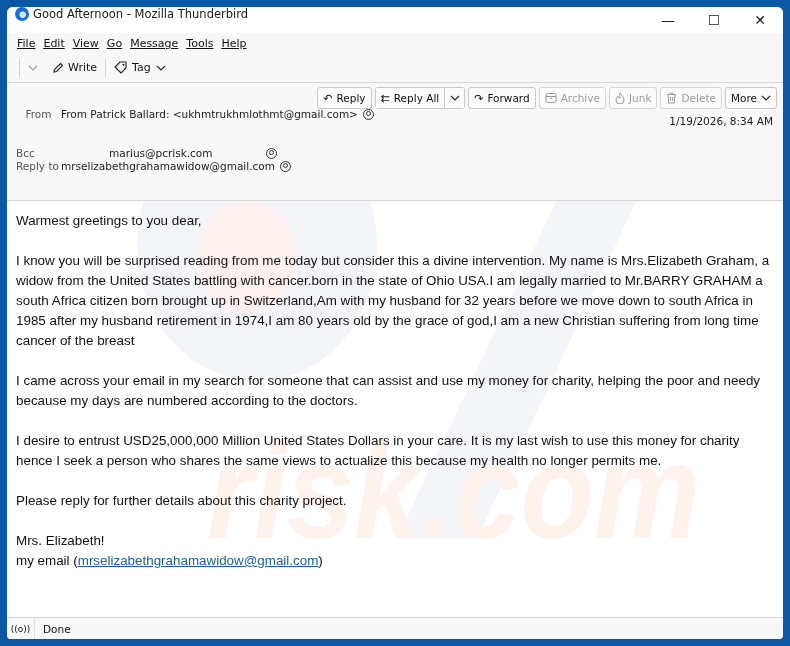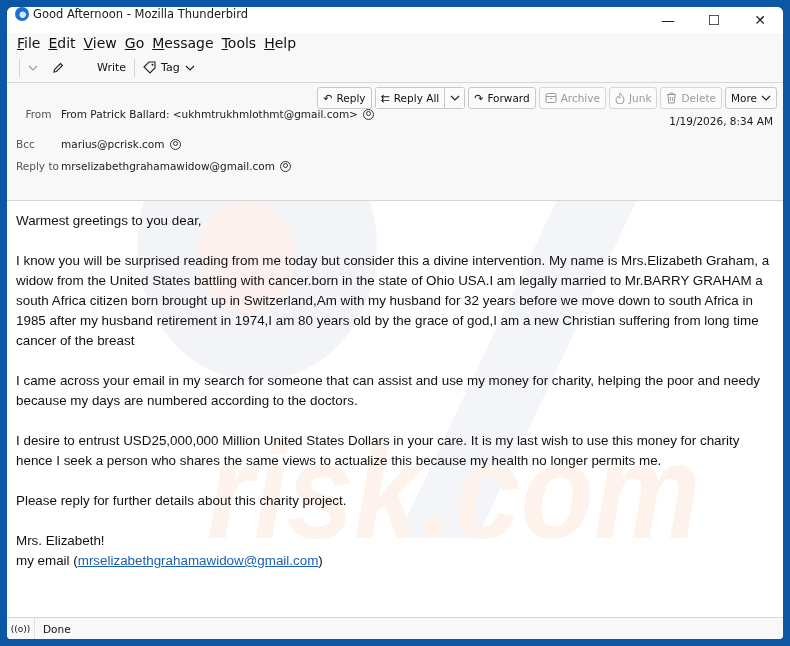--- a/index.html
+++ b/index.html
@@ -25,22 +25,23 @@
     position: relative;
   }
   .title-text { flex: 1; }
   .win-controls { display: flex; height: 26px; }
   .win-btn {
     width: 46px; height: 26px; display: flex; align-items: center; justify-content: center;
     font-size: 14px; color: #222; font-family: "DejaVu Sans", sans-serif;
   }
   .menubar {
     height: 20px; display: flex; align-items: center; background: #f8f8f9;
-    font-family: "DejaVu Sans", sans-serif; font-size: 14px; color: #111; padding-left: 6px;
+    font-family: "DejaVu Sans", sans-serif; font-size: 11px; color: #111; padding-left: 6px;
     flex: 0 0 20px;
+    text-decoration: underline;
   }
   .menu-item { padding: 0 4px; margin-right: 0px; }
   .menu-item .u { text-decoration: underline; }
   .toolbar {
     height: 30px; display: flex; align-items: center; background: #f8f8f9;
     font-family: "DejaVu Sans", sans-serif; font-size: 11px; color: #111; padding-left: 8px;
     border-bottom: 1px solid #d6d6d6; flex: 0 0 30px;
   }
   .tb-btn { display: flex; align-items: center; padding: 0 4px; height: 24px; }
   .tb-btn.disabled { color: #8d8d8d; }
@@ -116,21 +117,21 @@
     <span class="menu-item"><span class="u">H</span><span>elp</span></span>
   </div>
 
   <div class="toolbar">
     <div class="tb-sep"></div>
     <div class="tb-btn disabled">
       <svg width="10" height="6" viewBox="0 0 10 6">
           <path d="M1 1 L5 5 L9 1" fill="none" stroke="#9a9a9a" stroke-width="1.1"></path>
         </svg>
     </div>
-    <div class="tb-btn" style="margin-left:6px;gap:29px;">
+    <div class="tb-btn" style="margin-left:6px;">
       <svg class="tb-icon" width="12" height="12" viewBox="0 0 12 12">
           <path d="M2 10 L2.5 7.5 L8.5 1.5 L10.5 3.5 L4.5 9.5 Z" fill="none" stroke="#222" stroke-width="1.1"></path>
         </svg>
       <span>Write</span>
     </div>
     <div class="tb-sep"></div>
     <div class="tb-btn">
       <svg class="tb-icon" width="14" height="13" viewBox="0 0 14 13">
           <path d="M1 6 L6 1 L12 1 L12 7 L7 12 Z" fill="none" stroke="#222" stroke-width="1.1"></path>
           <circle cx="9.5" cy="3.7" r="1" fill="#222"></circle>
@@ -141,21 +142,21 @@
         </svg>
     </div>
   </div>
 
   <div class="header">
     <div class="hrow" style="top:22px;text-align:center;">
       <span class="hlabel">From</span>
       <span class="hval">From Patrick Ballard: &lt;ukhmtrukhmlothmt@gmail.com&gt;</span>
       <span class="contact-icon"></span>
     </div>
-    <div class="hrow" style="top:52px;">
+    <div class="hrow" style="top:61px;gap:48px;">
       <span class="hlabel">Bcc</span>
       <span class="hval">marius@pcrisk.com</span>
       <span class="contact-icon"></span>
     </div>
     <div class="hrow" style="top:74px;">
       <span class="hlabel">Reply to</span>
       <span class="hval">mrselizabethgrahamawidow@gmail.com</span>
       <span class="contact-icon"></span>
     </div>
 

